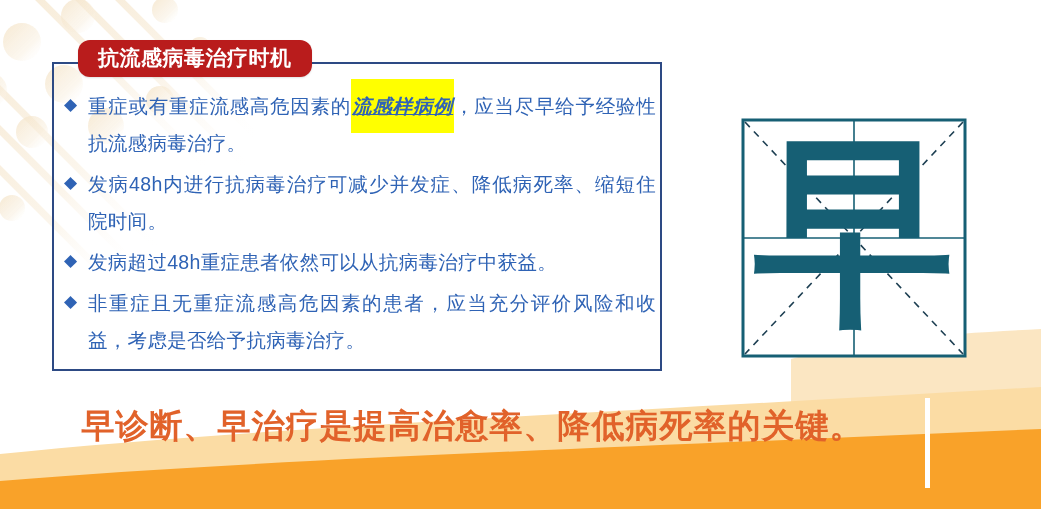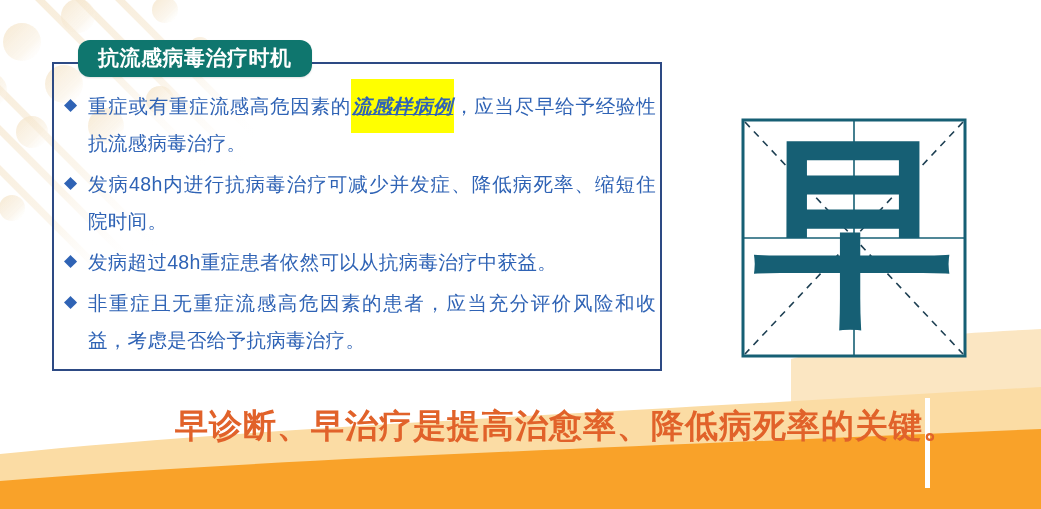--- a/index.html
+++ b/index.html
@@ -63,21 +63,21 @@
     border: 2px solid #2d4a84;
     box-sizing: border-box;
     background: transparent;
   }
 
   .title-badge {
     position: absolute;
     left: 78px;
     top: 40px;
     padding: 7px 20px 9px 20px;
-    background: #0f766e;
+    background: #b91c1c;
     border-radius: 12px;
     color: #ffffff;
     font-size: 21px;
     font-weight: bold;
     letter-spacing: 0.5px;
     line-height: 1;
     white-space: nowrap;
     z-index: 5;
     box-shadow: 0 1px 2px rgba(0,0,0,0.12);
   }
@@ -130,24 +130,24 @@
     position: absolute;
     left: 741px;
     top: 118px;
     width: 226px;
     height: 240px;
   }
 
   
   .slogan {
     position: absolute;
-    left: 12px;
+    left: 0;
     top: 404px;
     width: 945px;
-    text-align: right;
+    text-align: center;
     color: #e1622a;
     font-size: 33px;
     font-weight: bold;
     letter-spacing: 1px;
     white-space: nowrap;
     z-index: 4;
   }
 </style>
 </head>
 <body>

